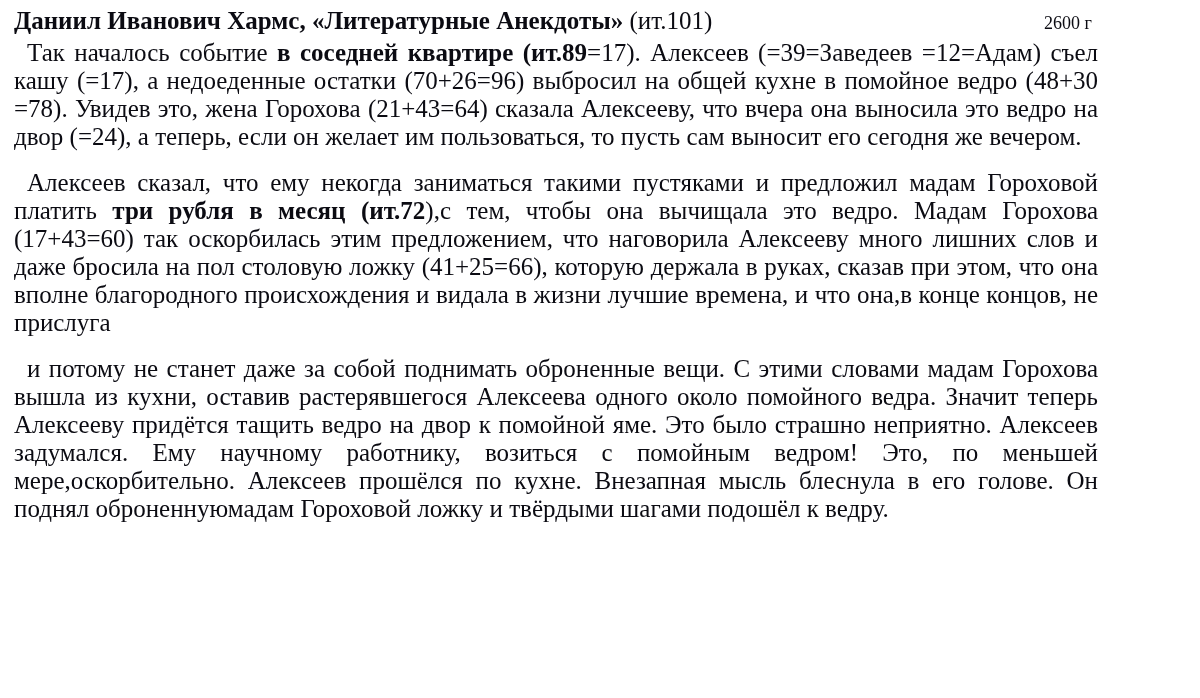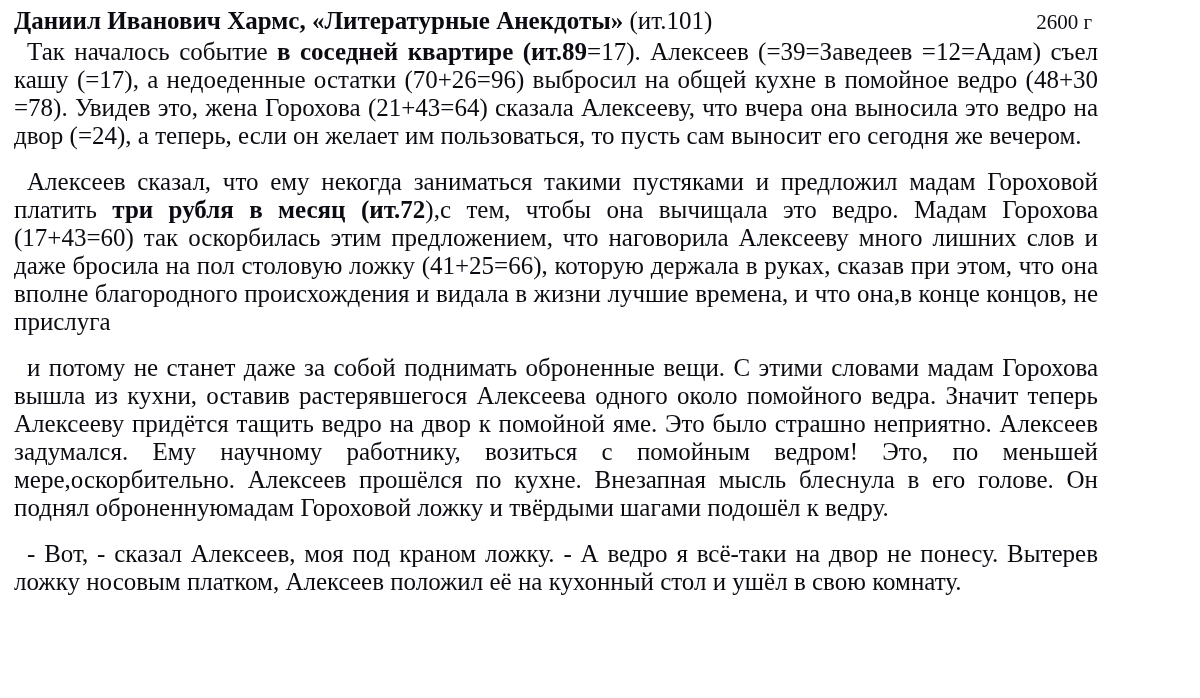--- a/index.html
+++ b/index.html
@@ -33,21 +33,21 @@
     line-height: 30px;
     white-space: nowrap;
   }
   .title-bold {
     font-weight: bold;
   }
   .title-paren {
     font-weight: normal;
   }
   .weight {
-    font-size: 21px;
+    font-size: 18px;
     line-height: 30px;
     white-space: nowrap;
     padding-right: 6px;
   }
   .subheader {
     font-size: 25px;
     line-height: 31px;
     margin: 0 0 2px 0;
   }
   .body-text {
@@ -84,16 +84,15 @@
 
   <div class="body-text">
 
     <p class="para"><span class="ind"></span><span>Так началось событие </span><b>в соседней квартире (ит.89</b><span>=17). Алексеев (=39=Заведеев =12=Адам) съел кашу (=17), а недоеденные остатки (70+26=96) выбросил на общей кухне в помойное ведро (48+30 =78). Увидев это, жена Горохова (21+43=64) сказала Алексееву, что вчера она выносила это ведро на двор (=24), а теперь, если он желает им пользоваться, то пусть сам выносит его сегодня же вечером.</span></p>
 
     <p class="para"><span class="ind"></span><span>Алексеев сказал, что ему некогда заниматься такими пустяками и предложил мадам Гороховой платить </span><b>три рубля в месяц (ит.72</b><span>),с тем, чтобы она вычищала это ведро. Мадам Горохова (17+43=60) так оскорбилась этим предложением, что наговорила Алексееву много лишних слов и даже бросила на пол столовую ложку (41+25=66), которую держала в руках, сказав при этом, что она вполне благородного происхождения и видала в жизни лучшие времена, и что она,в конце концов, не прислуга</span></p>
 
     <p class="para"><span class="ind"></span><span>и потому не станет даже за собой поднимать оброненные вещи. С этими словами мадам Горохова вышла из кухни, оставив растерявшегося Алексеева одного около помойного ведра. Значит теперь Алексееву придётся тащить ведро на двор к помойной яме. Это было страшно неприятно. Алексеев задумался. Ему научному работнику, возиться с помойным ведром! Это, по меньшей мере,оскорбительно. Алексеев прошёлся по кухне. Внезапная мысль блеснула в его голове. Он поднял оброненнуюмадам Гороховой ложку и твёрдыми шагами подошёл к ведру.</span></p>
 
 
-    <p class="para"><span class="ind"></span><span>- Вот, - сказал Алексеев, моя под краном ложку. - А ведро я всё-таки на двор не понесу. Вытерев ложку носовым платком, Алексеев положил её на кухонный стол и ушёл в свою комнату.</span></p>
 
   </div>
 </div>
 
 </body></html>

